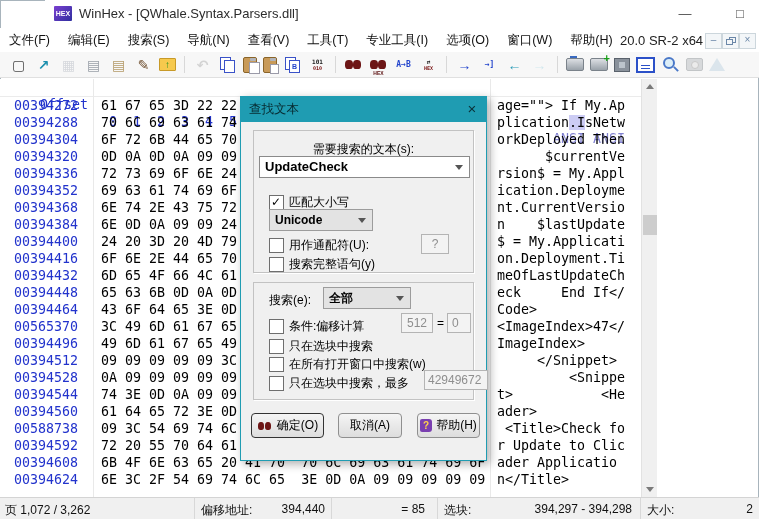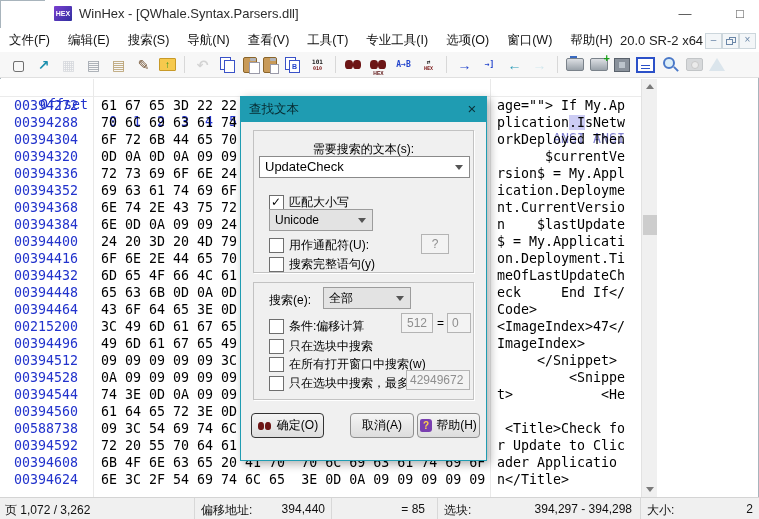--- a/index.html
+++ b/index.html
@@ -98,41 +98,41 @@
 
   
   .dlg{position:absolute;left:240px;top:96px;width:247px;height:365px;background:#f0f0f0;border:1px solid #1f9cb2;
        box-shadow:3px 3px 9px rgba(0,0,0,.32);box-sizing:border-box;font-size:12px;}
   .dlg-title{position:absolute;left:0;top:0;right:0;height:25px;background:#1f9cb2;color:#072a30;
              font-size:12.5px;line-height:25px;padding-left:8px;box-sizing:border-box;}
   .dlg-close{position:absolute;right:4px;top:0;width:20px;height:25px;line-height:24px;text-align:center;color:#0b3138;font-size:15px;}
   .grp{position:absolute;left:12px;width:221px;border:1px solid #c2c2c2;box-shadow:1px 1px 0 #ffffff;box-sizing:border-box;}
   .grp1{top:33px;height:143px;} .grp2{top:185px;height:118px;}
   .dlg-label{position:absolute;top:44px;left:0;right:0;text-align:center;color:#000;}
-  .combo{position:absolute;background:#fff;border:1px solid #8a8a8a;box-sizing:border-box;line-height:20px;padding-left:5px;font-size:13px;color:#000;}
+  .combo{position:absolute;background:#fff;border:1px solid #8a8a8a;box-sizing:border-box;line-height:20px;padding-left:5px;font-size:13px;color:#000;font-weight:bold;}
   .combo .chev{position:absolute;right:6px;top:8px;width:0;height:0;border-left:4px solid transparent;border-right:4px solid transparent;border-top:5px solid #555;}
   .combo1{left:18px;top:59px;width:211px;height:22px;}
   .gcombo{background:#e3e3e3;border:1px solid #9c9c9c;font-size:12px;}
   .combo2{left:28px;top:112px;width:104px;height:22px;}
   .combo3{left:82px;top:190px;width:88px;height:22px;}
   .cb{position:absolute;left:28px;display:flex;align-items:center;color:#000;}
   .cb .box{width:13px;height:13px;border:1px solid #6e6e6e;background:#fff;margin-right:5px;flex:none;position:relative;}
   .cb.checked .box::before{content:"✓";position:absolute;left:1px;top:-1px;font-size:12px;color:#000;}
   .cb1{top:97px;} .cb2{top:140px;} .cb3{top:159px;} .cb4{top:221px;} .cb5{top:241px;} .cb6{top:259px;} .cb7{top:278px;}
   .dfield{position:absolute;background:#f3f3f3;border:1px solid #b4b4b4;color:#8e8e8e;font-size:12px;line-height:18px;
           box-sizing:border-box;overflow:hidden;white-space:nowrap;}
   .f-wild{left:180px;top:137px;width:28px;height:20px;text-align:center;}
   .f-512{left:160px;top:216px;width:32px;height:20px;text-align:center;}
   .f-eq{position:absolute;left:196px;top:219px;color:#000;}
   .f-0{left:206px;top:216px;width:24px;height:20px;padding-left:4px;}
-  .f-max{left:165px;top:273px;width:64px;height:20px;padding-left:3px;}
+  .f-max{left:183px;top:273px;width:64px;height:20px;padding-left:3px;}
   .btn{position:absolute;top:316px;height:25px;background:linear-gradient(#f5f5f5,#dddddd);border:1px solid #8f8f8f;border-radius:4px;
        display:flex;align-items:center;justify-content:center;gap:4px;color:#000;font-size:12px;box-sizing:border-box;}
   .btn-ok{left:10px;width:73px;border:1px solid #333;}
-  .btn-cancel{left:97px;width:64px;margin-left:12px;}
+  .btn-cancel{left:97px;width:64px;}
   .btn-help{left:176px;width:63px;}
   .binoc-s{width:16px;height:10px;position:relative;flex:none;}
   .binoc-s::before{content:"";position:absolute;left:1px;top:1px;width:6px;height:8px;background:#6d1616;
                    border-radius:45% 45% 40% 40%;box-shadow:7px 0 0 #6d1616;}
   .book{width:12px;height:13px;background:#7a3fb0;border-radius:2px 3px 3px 2px;color:#ffd24a;
         font:bold 10px/13px "Liberation Sans",sans-serif;text-align:center;flex:none;}
   .book::before{content:"?";}
 </style>
 </head>
 <body>
@@ -214,26 +214,26 @@
         <div class="hexrow"><span class="offcell">00394320</span><span class="hexcell">0D 0A 0D 0A 09 09</span><span class="asciicell">      $currentVe</span></div>
         <div class="hexrow"><span class="offcell">00394336</span><span class="hexcell">72 73 69 6F 6E 24</span><span class="asciicell">rsion$ = My.Appl</span></div>
         <div class="hexrow"><span class="offcell">00394352</span><span class="hexcell">69 63 61 74 69 6F</span><span class="asciicell">ication.Deployme</span></div>
         <div class="hexrow"><span class="offcell">00394368</span><span class="hexcell">6E 74 2E 43 75 72</span><span class="asciicell">nt.CurrentVersio</span></div>
         <div class="hexrow"><span class="offcell">00394384</span><span class="hexcell">6E 0D 0A 09 09 24</span><span class="asciicell">n    $lastUpdate</span></div>
         <div class="hexrow"><span class="offcell">00394400</span><span class="hexcell">24 20 3D 20 4D 79</span><span class="asciicell">$ = My.Applicati</span></div>
         <div class="hexrow"><span class="offcell">00394416</span><span class="hexcell">6F 6E 2E 44 65 70</span><span class="asciicell">on.Deployment.Ti</span></div>
         <div class="hexrow"><span class="offcell">00394432</span><span class="hexcell">6D 65 4F 66 4C 61</span><span class="asciicell">meOfLastUpdateCh</span></div>
         <div class="hexrow"><span class="offcell">00394448</span><span class="hexcell">65 63 6B 0D 0A 0D</span><span class="asciicell">eck     End If&lt;/</span></div>
         <div class="hexrow"><span class="offcell">00394464</span><span class="hexcell">43 6F 64 65 3E 0D</span><span class="asciicell">Code&gt;           </span></div>
-        <div class="hexrow"><span class="offcell">00215200</span><span class="hexcell">3C 49 6D 61 67 65</span><span class="asciicell">&lt;ImageIndex&gt;47&lt;/</span></div>
+        <div class="hexrow"><span class="offcell">00565370</span><span class="hexcell">3C 49 6D 61 67 65</span><span class="asciicell">&lt;ImageIndex&gt;47&lt;/</span></div>
         <div class="hexrow"><span class="offcell">00394496</span><span class="hexcell">49 6D 61 67 65 49</span><span class="asciicell">ImageIndex&gt;     </span></div>
         <div class="hexrow"><span class="offcell">00394512</span><span class="hexcell">09 09 09 09 09 3C</span><span class="asciicell">     &lt;/Snippet&gt; </span></div>
         <div class="hexrow"><span class="offcell">00394528</span><span class="hexcell">0A 09 09 09 09 09</span><span class="asciicell">         &lt;Snippe</span></div>
         <div class="hexrow"><span class="offcell">00394544</span><span class="hexcell">74 3E 0D 0A 09 09</span><span class="asciicell">t&gt;           &lt;He</span></div>
-        <div class="hexrow"><span class="offcell">00394560</span><span class="hexcell">61 64 65 72 3E 0D</span></div>
+        <div class="hexrow"><span class="offcell">00394560</span><span class="hexcell">61 64 65 72 3E 0D</span><span class="asciicell">ader&gt;           </span></div>
         <div class="hexrow"><span class="offcell">00588738</span><span class="hexcell">09 3C 54 69 74 6C</span><span class="asciicell"> &lt;Title&gt;Check fo</span></div>
         <div class="hexrow"><span class="offcell">00394592</span><span class="hexcell">72 20 55 70 64 61</span><span class="asciicell">r Update to Clic</span></div>
         <div class="hexrow"><span class="offcell">00394608</span><span class="hexcell">6B 4F 6E 63 65 20 41 70  70 6C 69 63 61 74 69 6F</span><span class="asciicell">ader Applicatio</span></div>
         <div class="hexrow"><span class="offcell">00394624</span><span class="hexcell">6E 3C 2F 54 69 74 6C 65  3E 0D 0A 09 09 09 09 09</span><span class="asciicell">n&lt;/Title&gt;       </span></div>
       </div>
     <div class="vline1"></div>
     <div class="vline2"></div>
   </div>
 
   <div class="vsb">

